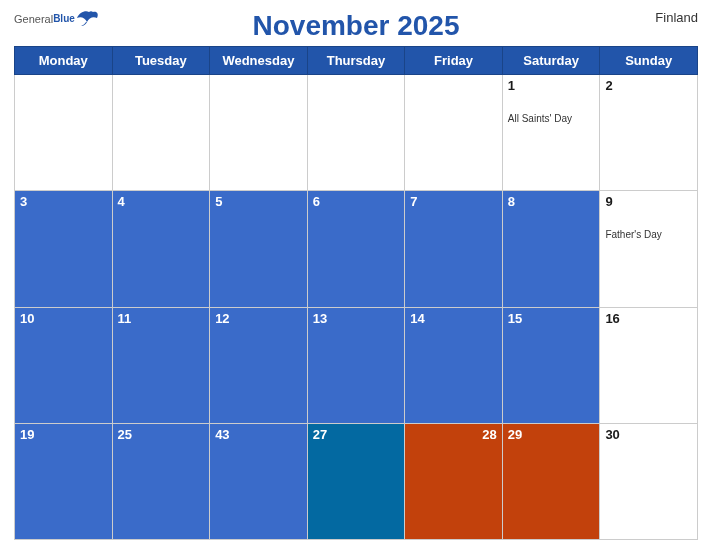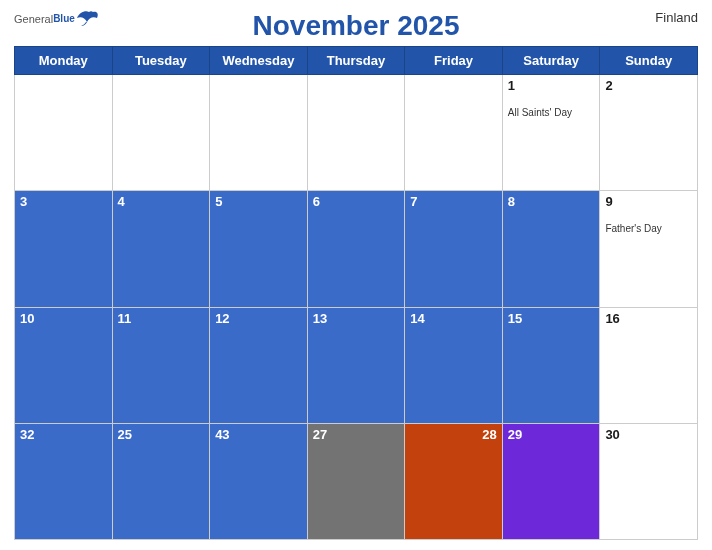--- a/index.html
+++ b/index.html
@@ -96,21 +96,21 @@
       display: block;
     }
 
     .day-number.white {
       color: #fff;
     }
 
     .holiday-text {
       font-size: 10px;
       color: #333;
-      margin-top: 14px;
+      margin-top: 20px;
       display: block;
     }
   </style>
 </head>
 <body>
 
 <div class="header-row">
   <div class="logo">
     <span class="logo-general">General</span>
     <span class="logo-blue">Blue</span>
@@ -192,35 +192,35 @@
         </td>
         <td style="background-color: rgb(58, 107, 201);">
           <span class="day-number white">15</span>
         </td>
         <td>
           <span class="day-number">16</span>
         </td>
       </tr>
       <tr>
         <td style="background-color: rgb(58, 107, 201);">
-          <span class="day-number white">32</span>
+          <span class="day-number white">19</span>
         </td>
         <td style="background-color: rgb(58, 107, 201);">
           <span class="day-number white">25</span>
         </td>
         <td style="background-color: rgb(58, 107, 201);">
           <span class="day-number white">43</span>
         </td>
-        <td style="background-color: #737373;">
+        <td style="background-color: #0369a1;">
           <span class="day-number white">27</span>
         </td>
         <td style="background-color: #c2410c; text-align: right;">
           <span class="day-number white">28</span>
         </td>
-        <td style="background-color: #6d28d9;">
+        <td style="background-color: #c2410c;">
           <span class="day-number white">29</span>
         </td>
         <td>
           <span class="day-number">30</span>
         </td>
       </tr>
     </tbody>
 </table>
 
 </body></html>

